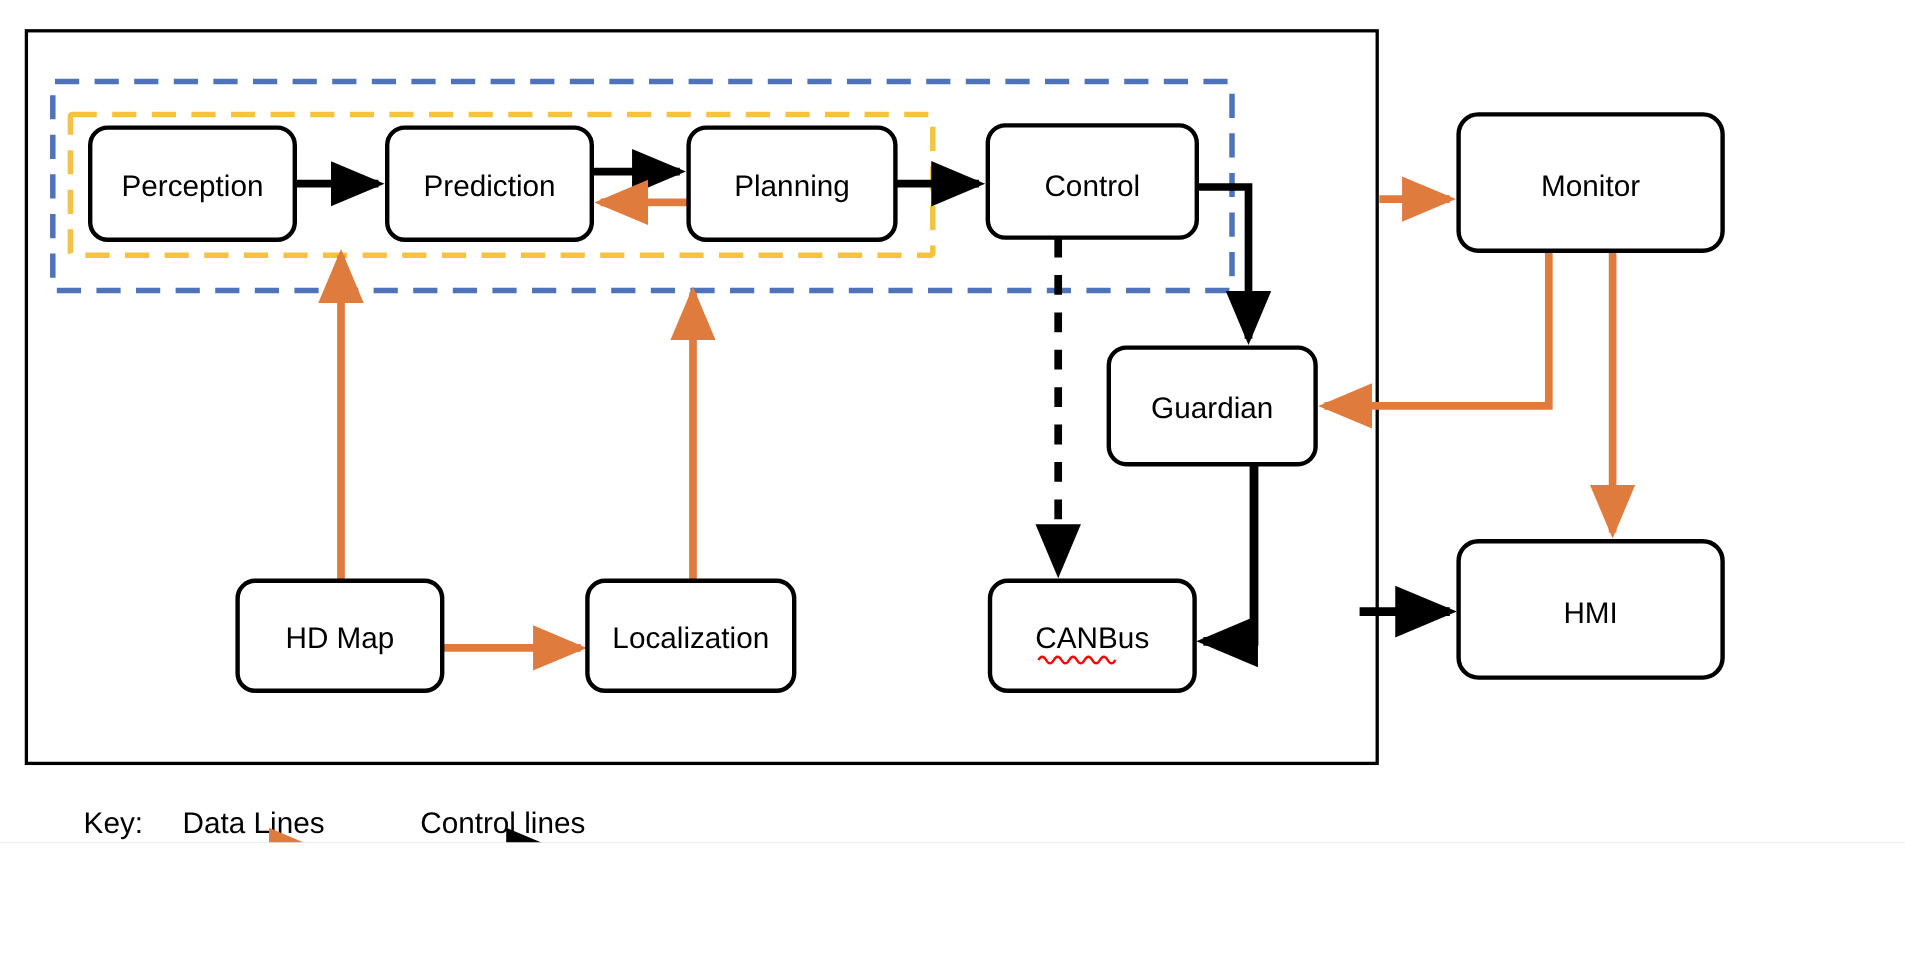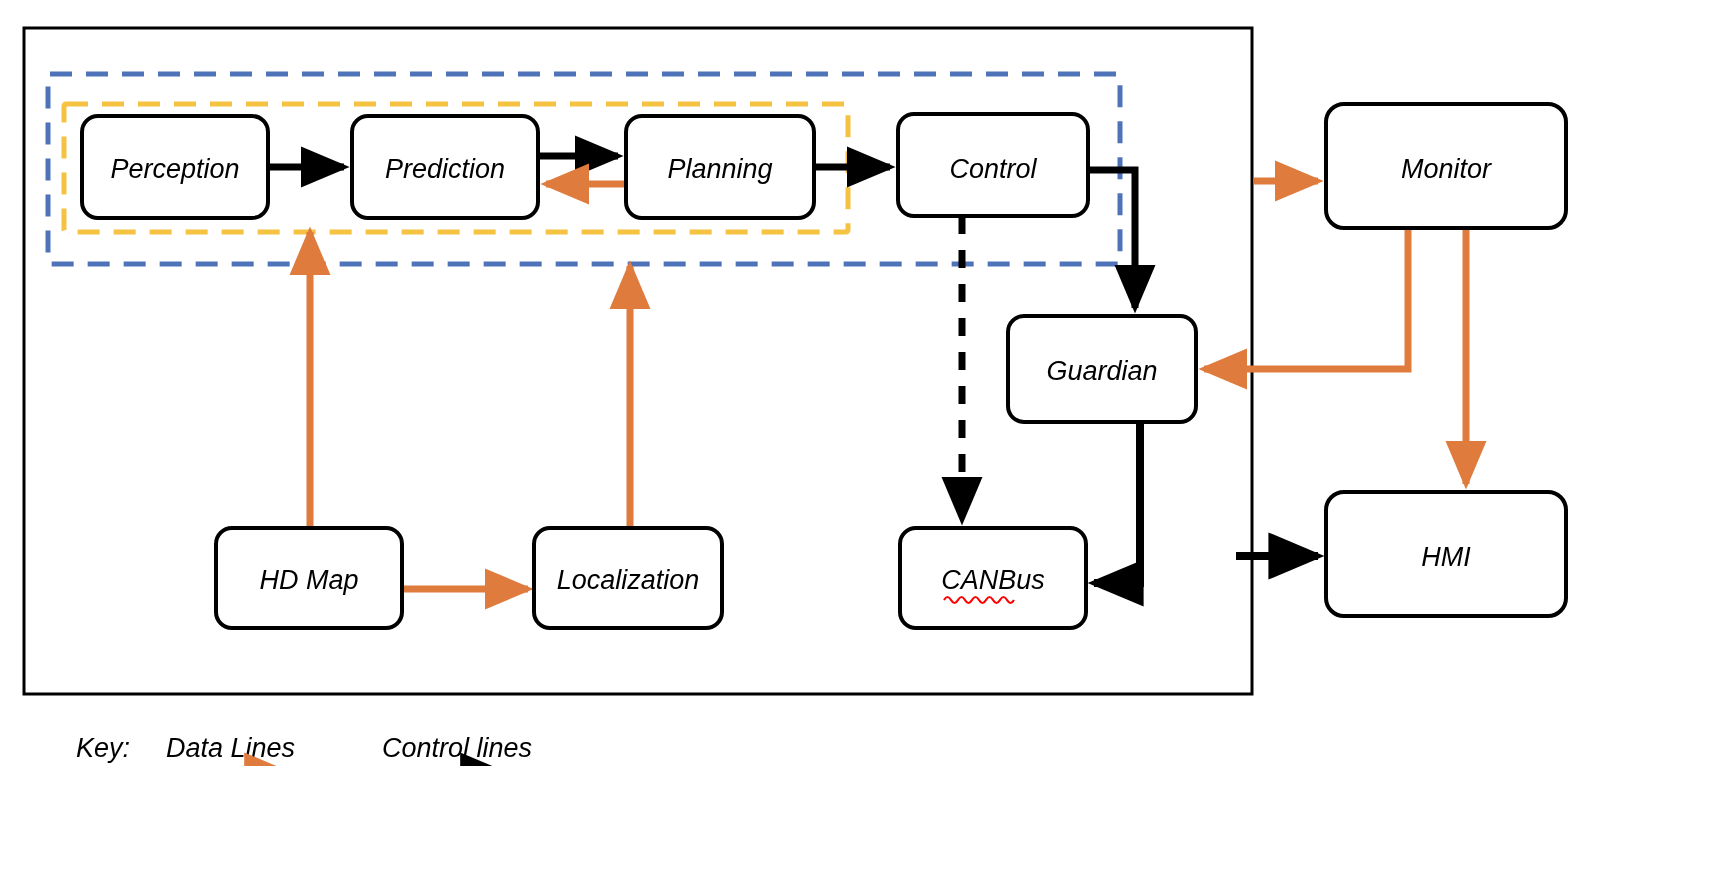--- a/index.html
+++ b/index.html
@@ -1,18 +1,18 @@
 <!DOCTYPE html>
 <html><head>
 <meta charset="utf-8">
 <title>Autonomous Driving System Architecture</title>
 <style>
   html,body{margin:0;padding:0;background:#ffffff;}
   body{font-family:"Liberation Sans","DejaVu Sans",sans-serif;}
-  #stage{position:relative;width:1732px;height:766px;overflow:hidden;background:#7dd3fc;font-style:italic;}
+  #stage{position:relative;width:1732px;height:766px;overflow:hidden;background:#7dd3fc;}
   #diagram{position:absolute;inset:0;width:1732px;height:882px;display:block;}
   .node-label{font-family:"Liberation Sans","DejaVu Sans",sans-serif;font-size:27px;fill:#000;}
   .key-label{font-family:"Liberation Sans","DejaVu Sans",sans-serif;font-size:27px;fill:#000;}
   .box-shape{fill:#ffffff;stroke:#000000;stroke-width:4;}
 </style>
 </head>
 <body>
 
 <div id="stage">
 <svg id="diagram" viewBox="0 0 1732 882" xmlns="http://www.w3.org/2000/svg">

